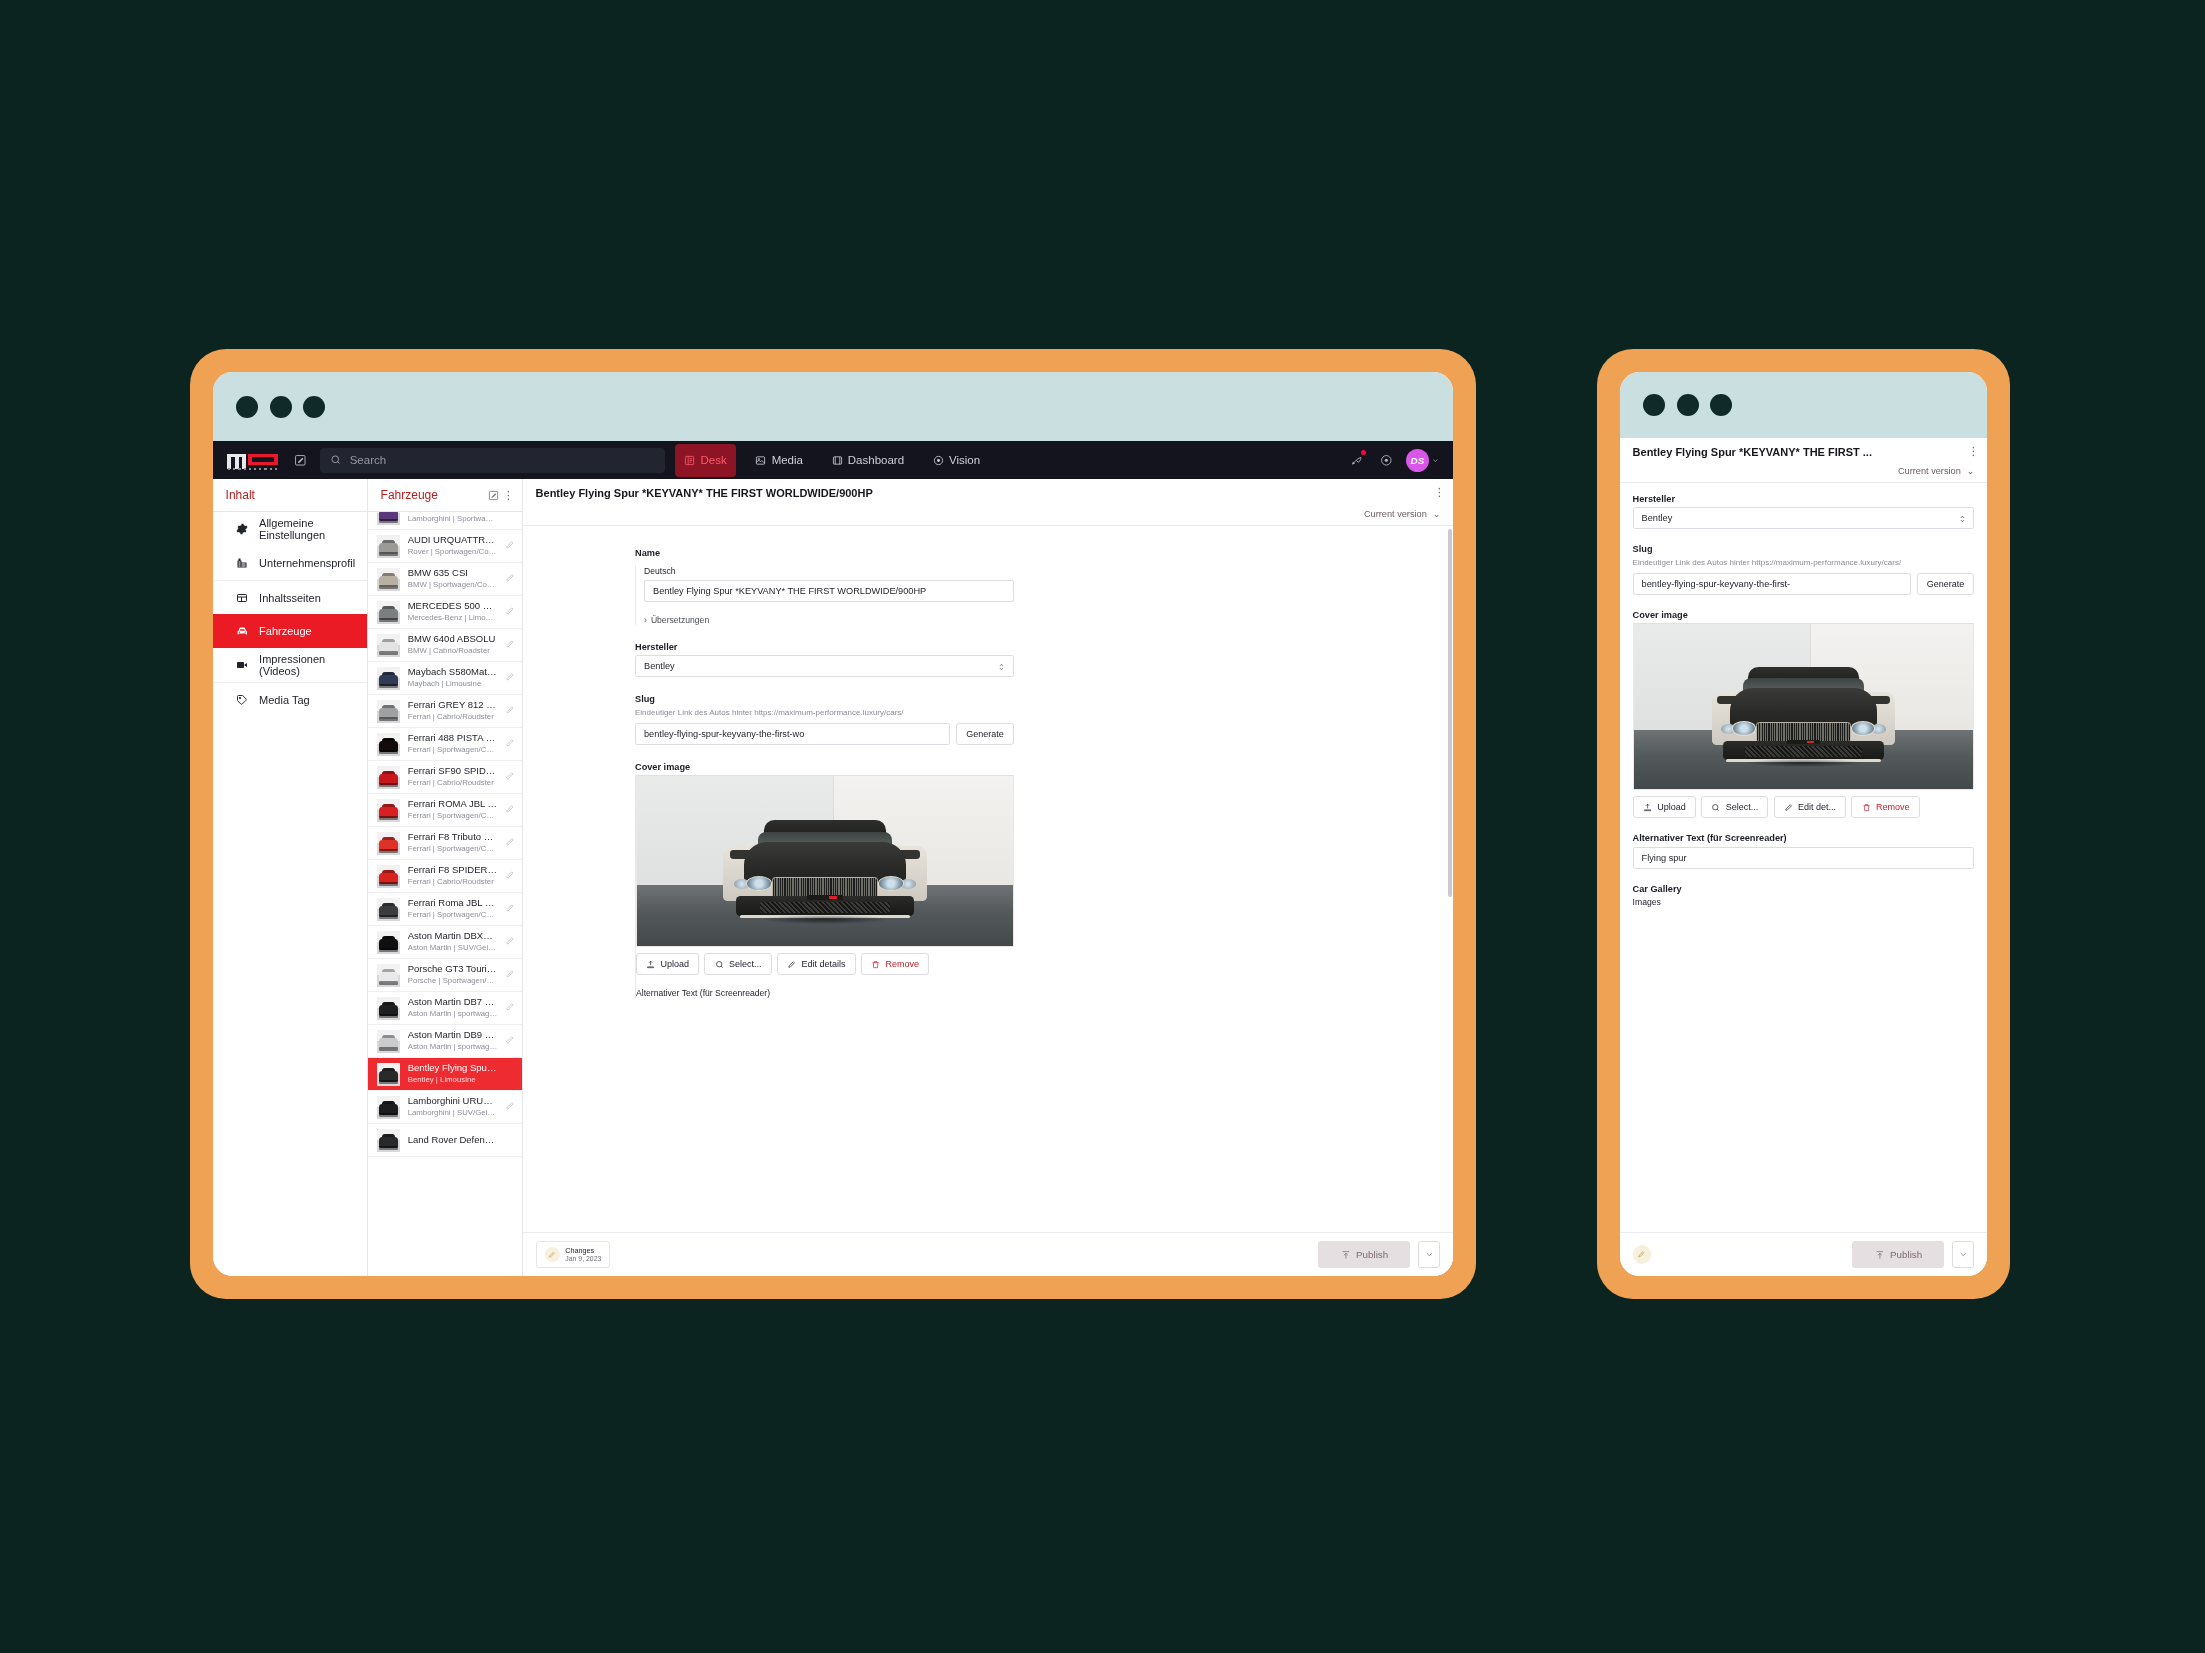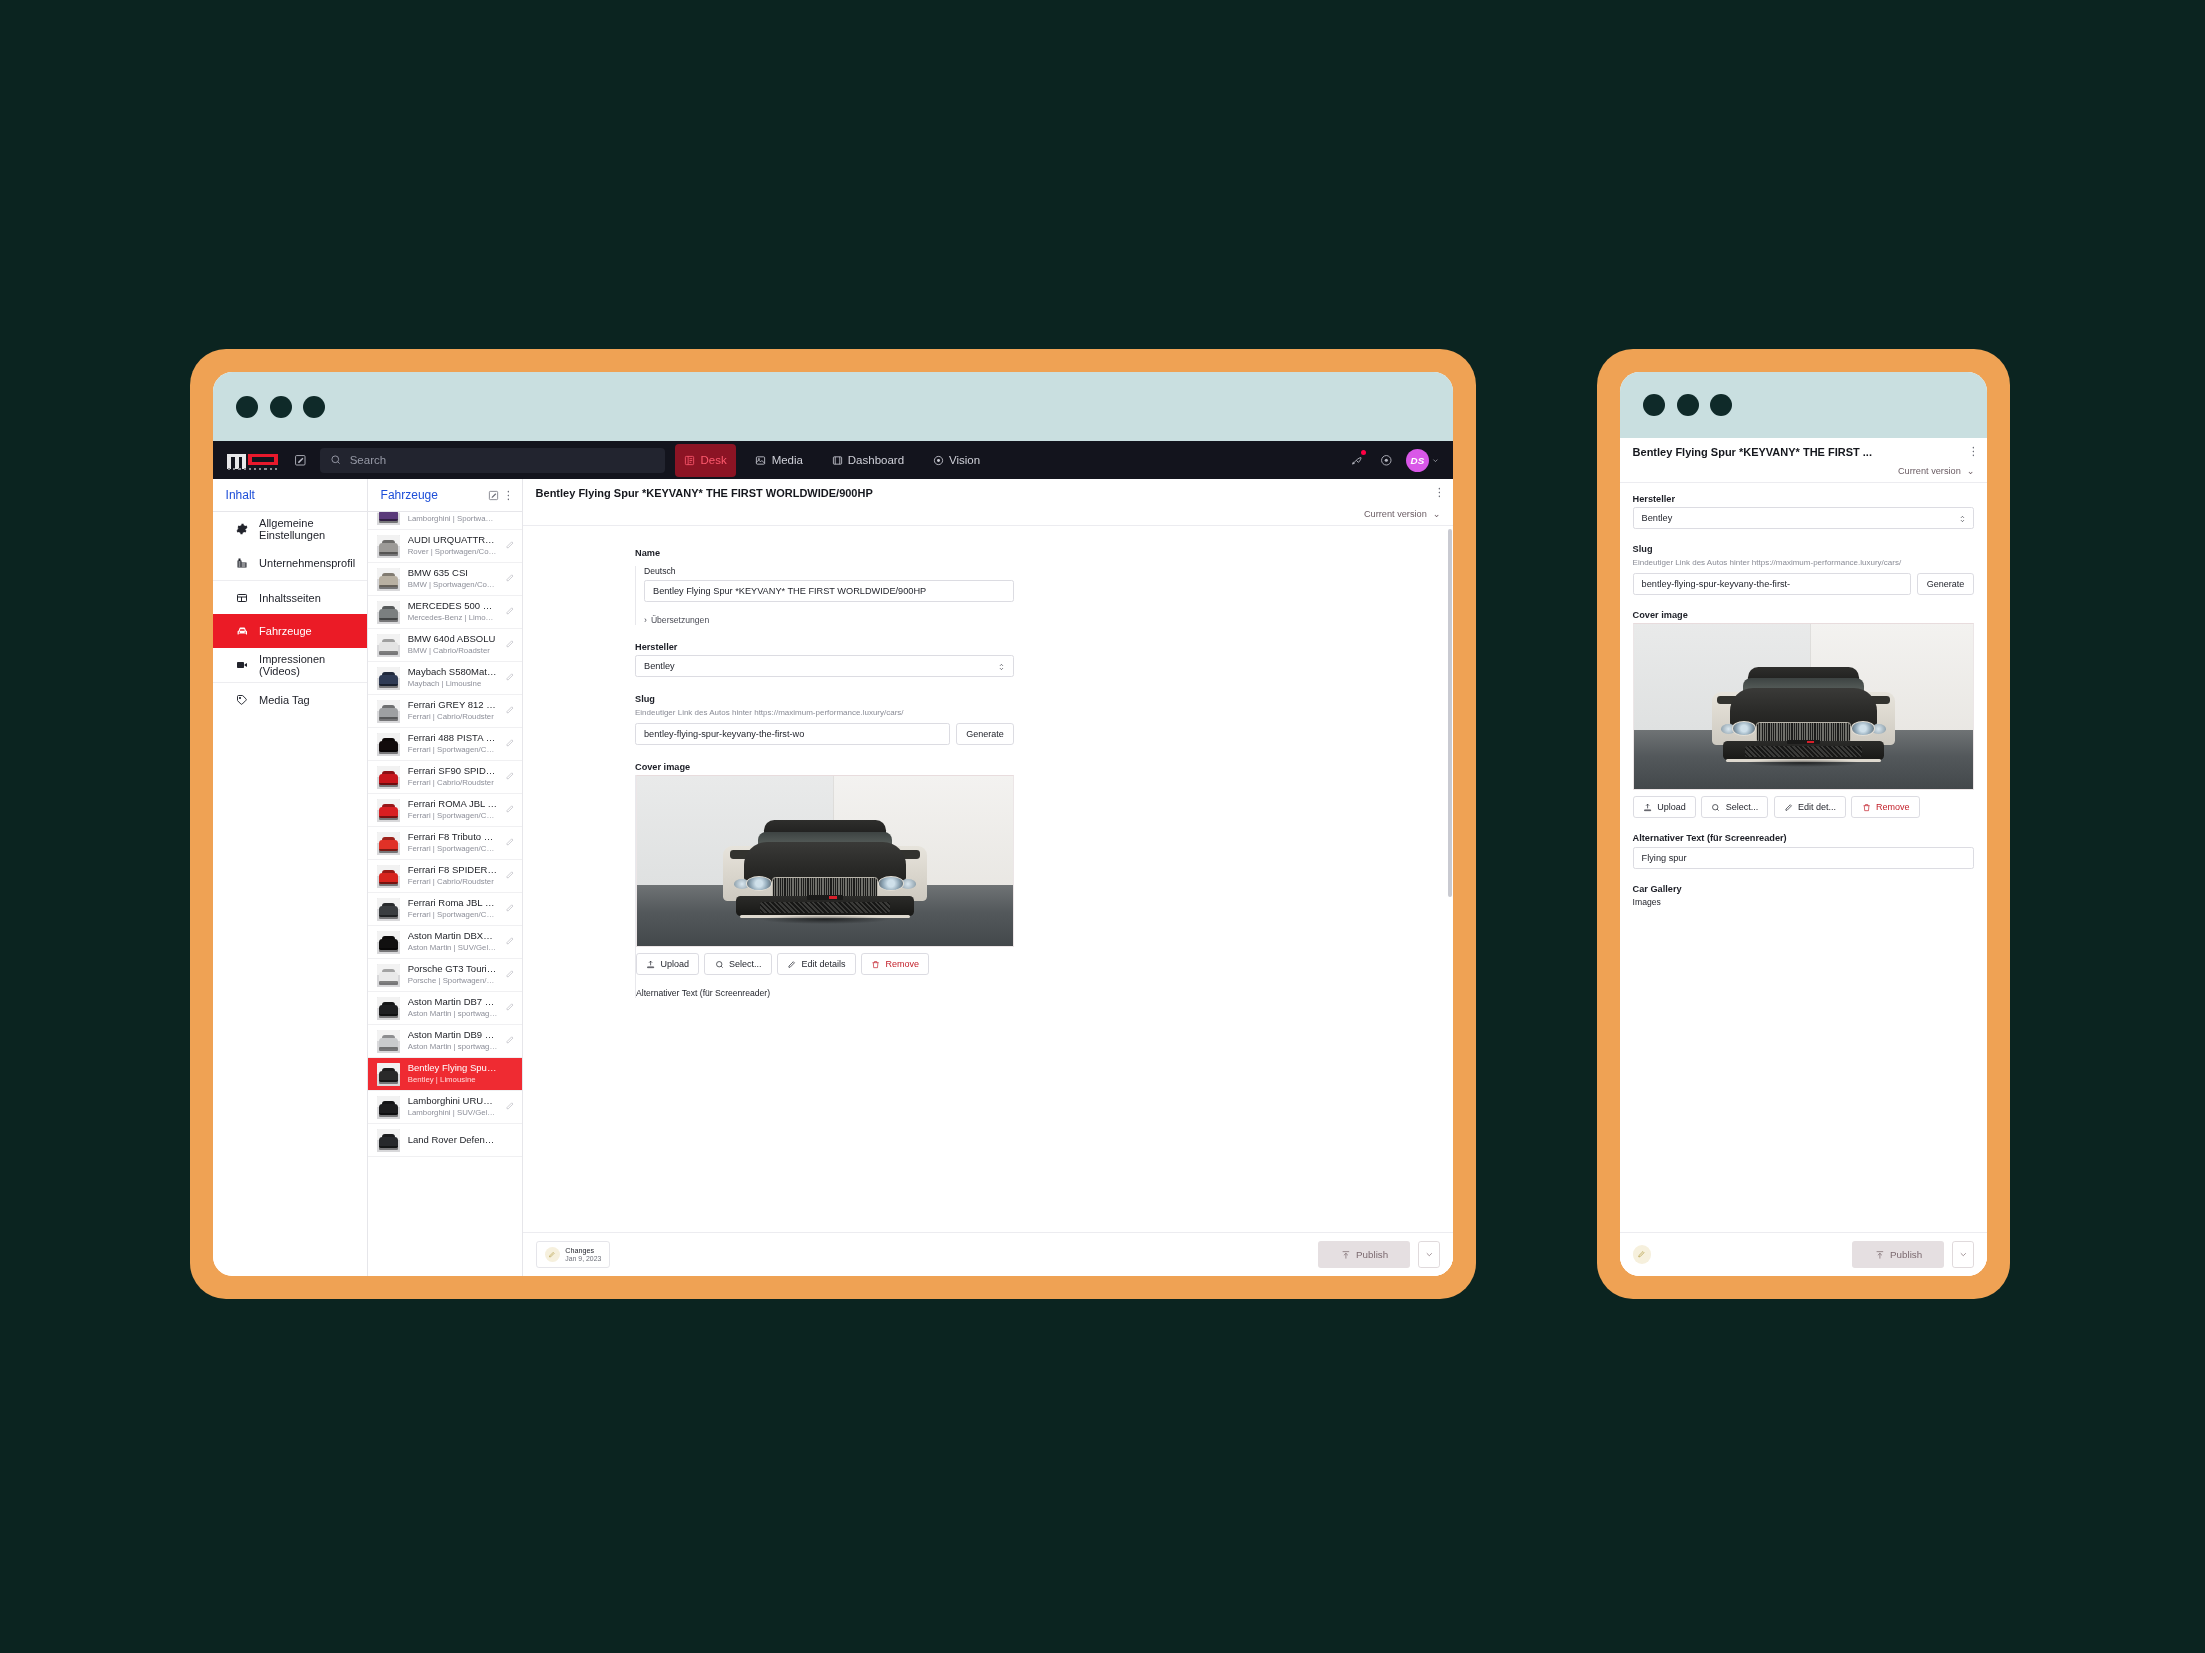--- a/index.html
+++ b/index.html
@@ -87,21 +87,21 @@
   .bell-dot { position:absolute;top:-0.6px;right:-0.6px;width:5.2px;height:5.2px;border-radius:50%;background:#f04; }
 
   
   .dbody { flex:1 1 auto; display:flex; min-height:0; background:#fff; }
 
   
   .pane-inhalt { width:155px;flex:0 0 auto;border-right:0.6px solid #e6e6ea;display:flex;flex-direction:column; }
   .pane-head {
     height:33px;flex:0 0 auto;display:flex;align-items:center;
     padding:0 12.6px;border-bottom:0.6px solid #e6e6ea;
-    font-size:12px;color:#1d4ed8;font-weight:normal;
+    font-size:12px;color:#b91c1c;font-weight:normal;
     justify-content:space-between;
   }
   .menu-list { flex:1 1 auto; overflow:hidden; }
   .menu-item {
     display:flex;align-items:center;gap:10.3px;height:34px;padding:0 22px;
     font-size:11px;color:#22242c;
   }
   .menu-item.sep { border-top:0.6px solid #ededf0; }
   .menu-item.active { background:#eb1b26; color:#fff; }
   .menu-item .mi { width:13.8px;display:flex;justify-content:center;flex:0 0 auto; }

